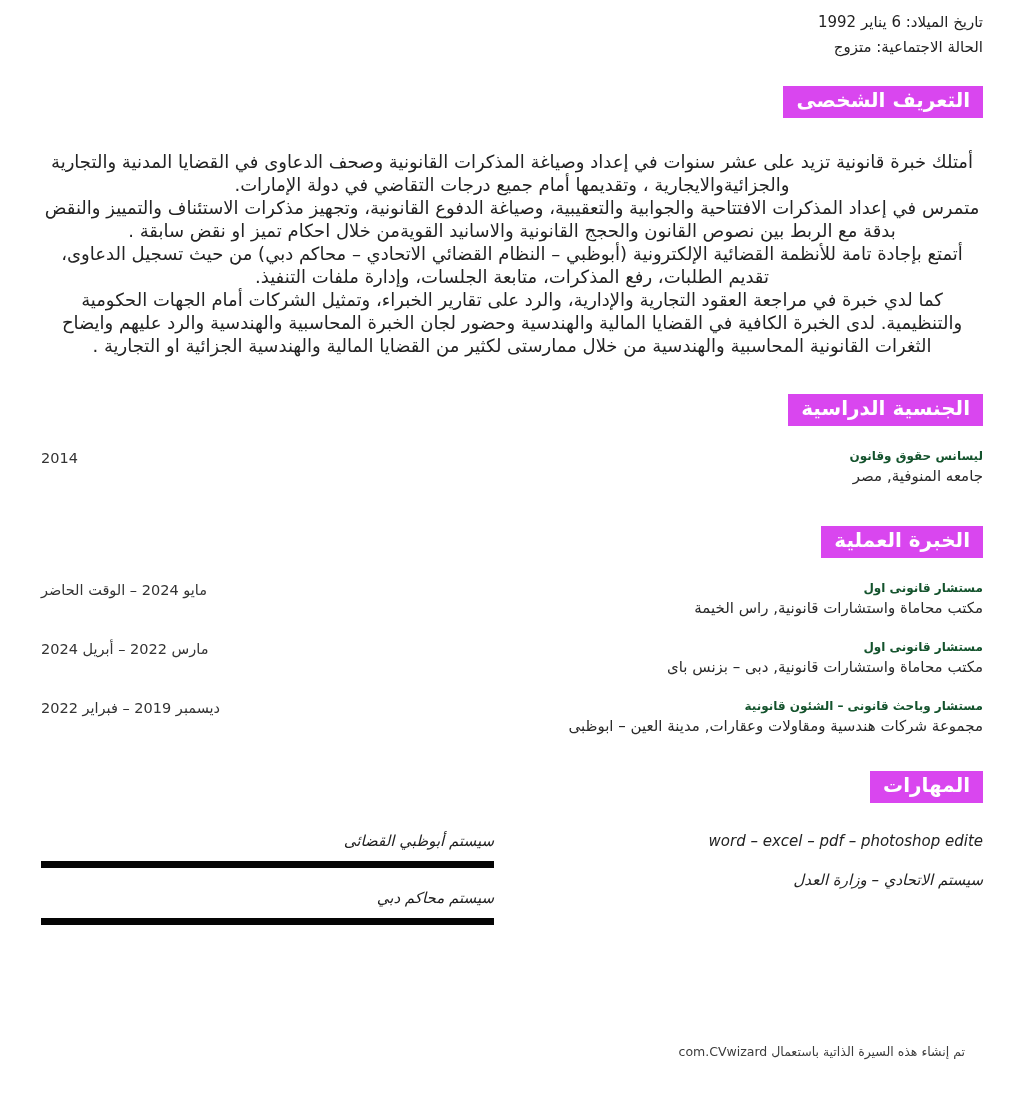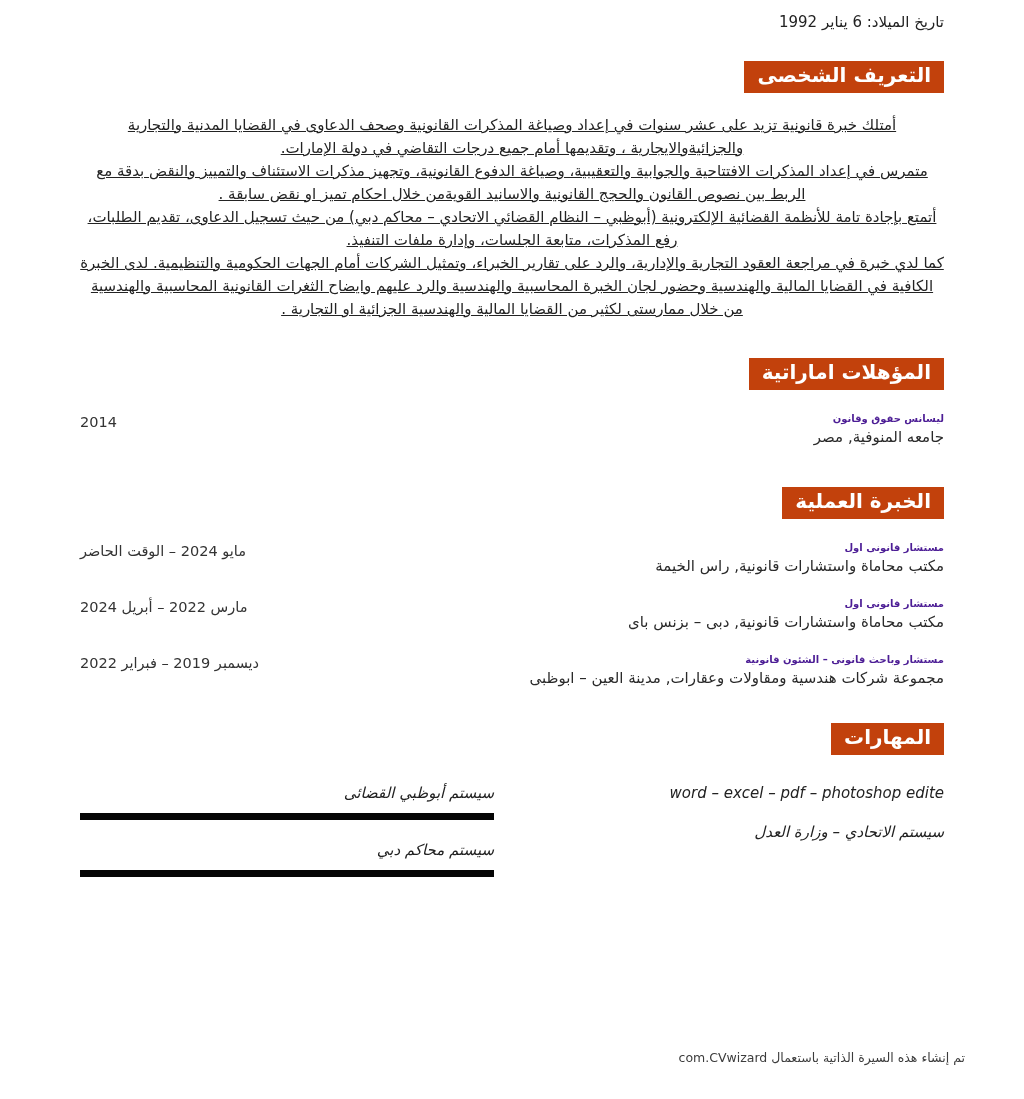--- a/index.html
+++ b/index.html
@@ -3,91 +3,92 @@
 <meta charset="utf-8">
 <style>
   * { box-sizing: border-box; }
   html, body { margin: 0; padding: 0; background: #ffffff; }
   .page {
     width: 1024px;
     height: 1099px;
     background: #ffffff;
     position: relative;
     direction: rtl;
-    padding: 10px 80px 0;
+    padding: 10px 41px 0;
     font-family: "DejaVu Sans", sans-serif;
     color: #1e1e1e;
     overflow: hidden;
     border-radius: 14px;
   }
 
   
   .personal-info { font-size: 15px; line-height: 25px; color: #222; }
 
   
   .section-head { margin-top: 26px; }
   .section-head.edu { margin-top: 37px; }
   .section-head.exp { margin-top: 41px; }
   .section-head.skl { margin-top: 36px; }
   .section-bar {
     display: inline-block;
     margin: 0;
-    background: #c2410c;
+    background: #d946ef;
     color: #ffffff;
     font-size: 20px;
     line-height: 22px;
     font-weight: 700;
     padding: 3px 13px 7px;
   }
 
   
-  .profile-text { margin-top: 21px; font-size: 15px; line-height: 23px; text-align: center; color: #232323; text-decoration: underline; }
+  .profile-text { margin-top: 32px; font-size: 18px; line-height: 23px; text-align: center; color: #232323; }
   .profile-text p { margin: 0; }
 
   
   .entry { display: flex; justify-content: space-between; margin-top: 23px; }
   .entry-main { flex: 1; min-width: 0; }
-  .entry-title { font-size: 10px; font-weight: 700; color: #4c1d95; }
+  .entry-title { font-size: 12px; font-weight: 700; color: #14532d; }
   .entry-sub { font-size: 15px; margin-top: 4px; color: #2a2a2a; }
   .entry-date { width: 185px; flex-shrink: 0; text-align: left; font-size: 14.5px; color: #333333; padding-top: 1px; }
 
   
   .skills-grid { display: flex; gap: 36px; margin-top: 29px; }
   .skills-col { flex: 1; min-width: 0; font-style: italic; }
   .skill { margin-bottom: 21px; }
   .skill-name { font-size: 15px; color: #222222; }
   .skill-bar { height: 7px; background: #050505; margin-top: 11px; }
 
   
-  .footer { position: absolute; right: 59px; bottom: 34px; font-size: 12.5px; color: #3c3c3c; }
+  .footer { position: absolute; right: 59px; bottom: 40px; font-size: 12.5px; color: #3c3c3c; }
 </style>
 </head>
 <body>
 
 <div class="page">
 
   <header class="personal-info">
     <div>تاريخ الميلاد: 6 يناير 1992</div>
+    <div>الحالة الاجتماعية: متزوج</div>
   </header>
 
   <section>
     <div class="section-head">
       <h2 class="section-bar">التعريف الشخصى</h2>
     </div>
     <div class="profile-text">
       <p>أمتلك خبرة قانونية تزيد على عشر سنوات في إعداد وصياغة المذكرات القانونية وصحف الدعاوى في القضايا المدنية والتجارية والجزائيةوالايجارية ، وتقديمها أمام جميع درجات التقاضي في دولة الإمارات.</p>
       <p>متمرس في إعداد المذكرات الافتتاحية والجوابية والتعقيبية، وصياغة الدفوع القانونية، وتجهيز مذكرات الاستئناف والتمييز والنقض بدقة مع الربط بين نصوص القانون والحجج القانونية والاسانيد القويةمن خلال احكام تميز او نقض سابقة .</p>
       <p>أتمتع بإجادة تامة للأنظمة القضائية الإلكترونية (أبوظبي – النظام القضائي الاتحادي – محاكم دبي) من حيث تسجيل الدعاوى، تقديم الطلبات، رفع المذكرات، متابعة الجلسات، وإدارة ملفات التنفيذ.</p>
       <p>كما لدي خبرة في مراجعة العقود التجارية والإدارية، والرد على تقارير الخبراء، وتمثيل الشركات أمام الجهات الحكومية والتنظيمية. لدى الخبرة الكافية في القضايا المالية والهندسية وحضور لجان الخبرة المحاسبية والهندسية والرد عليهم وايضاح الثغرات القانونية المحاسبية والهندسية من خلال ممارستى لكثير من القضايا المالية والهندسية الجزائية او التجارية .</p>
     </div>
   </section>
 
   <section>
     <div class="section-head edu">
-      <h2 class="section-bar">المؤهلات اماراتية</h2>
+      <h2 class="section-bar">الجنسية الدراسية</h2>
     </div>
     <div class="entry">
       <div class="entry-main">
         <div class="entry-title">ليسانس حقوق وقانون</div>
         <div class="entry-sub">جامعه المنوفية, مصر</div>
       </div>
       <div class="entry-date">2014</div>
     </div>
   </section>
 

